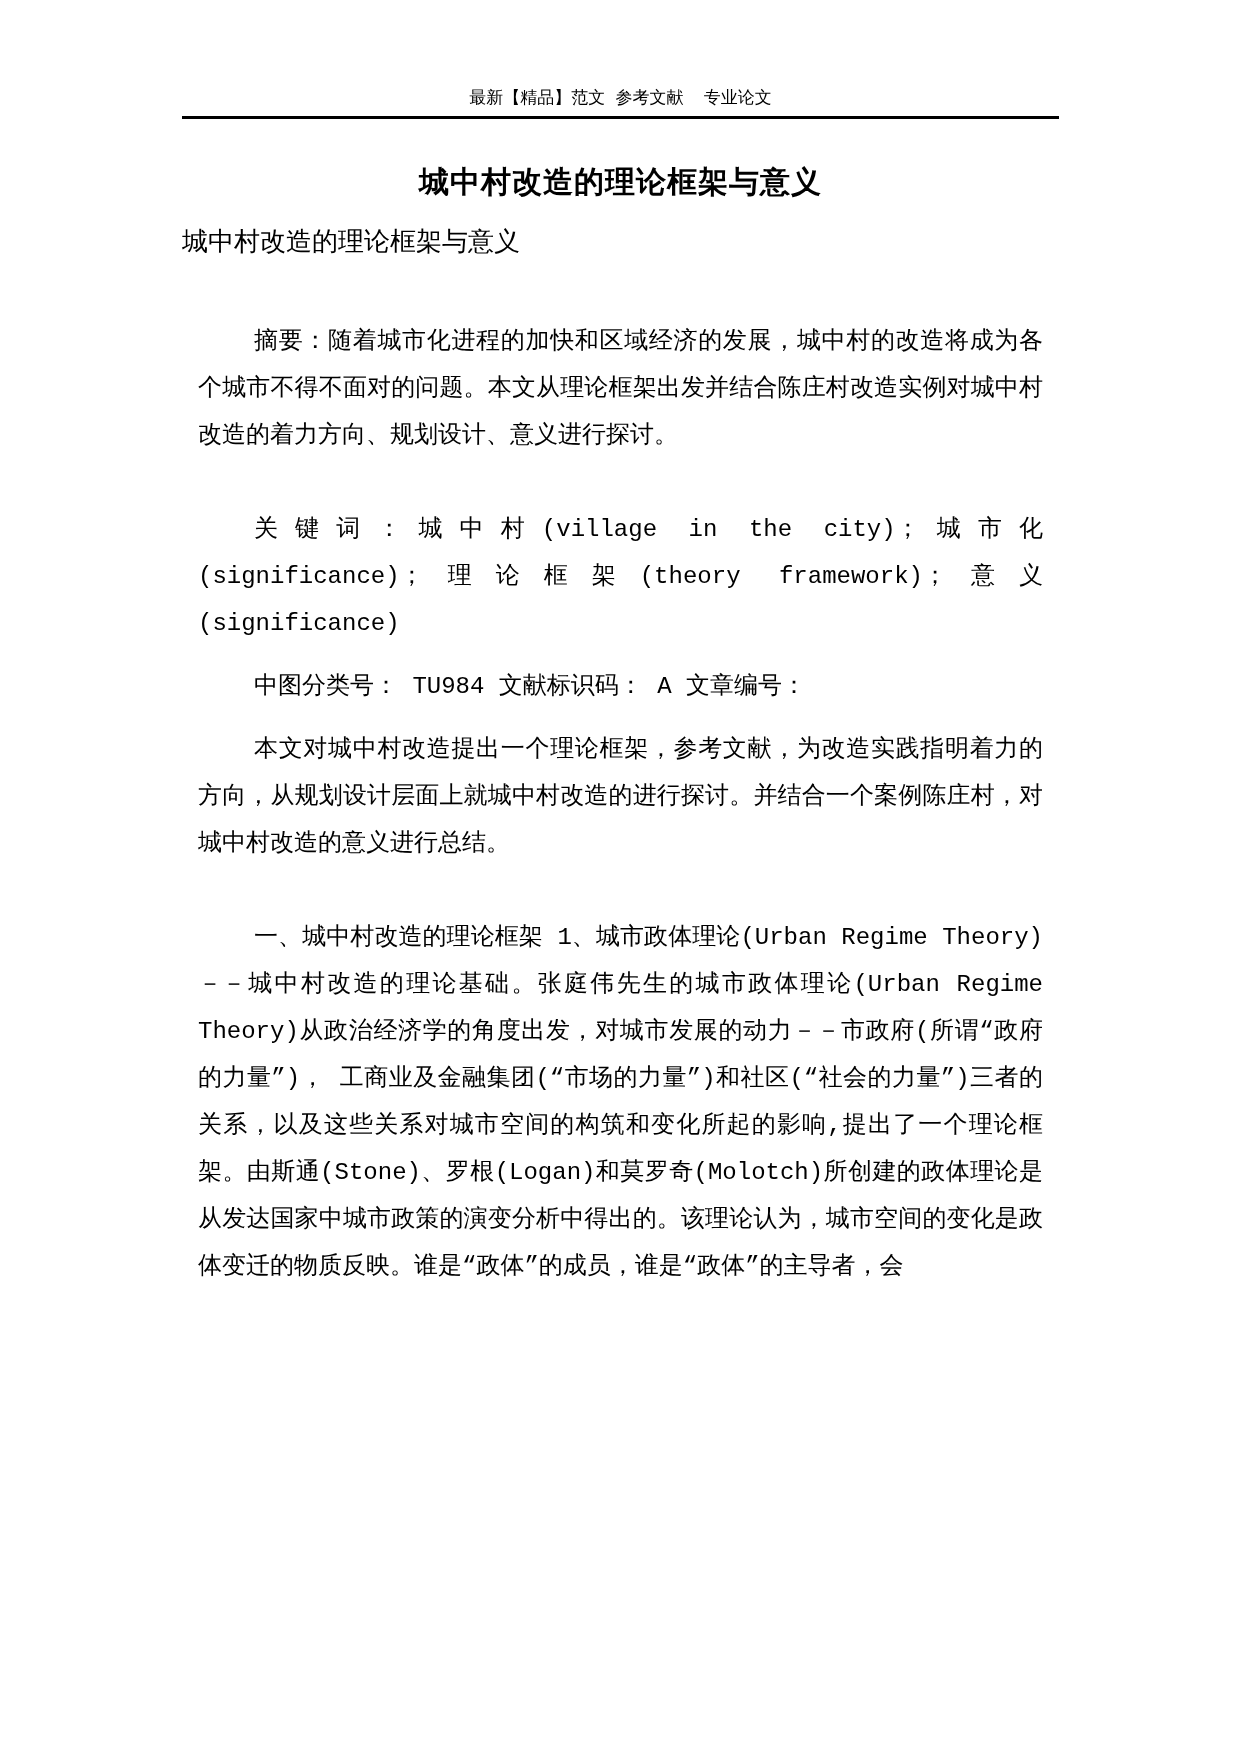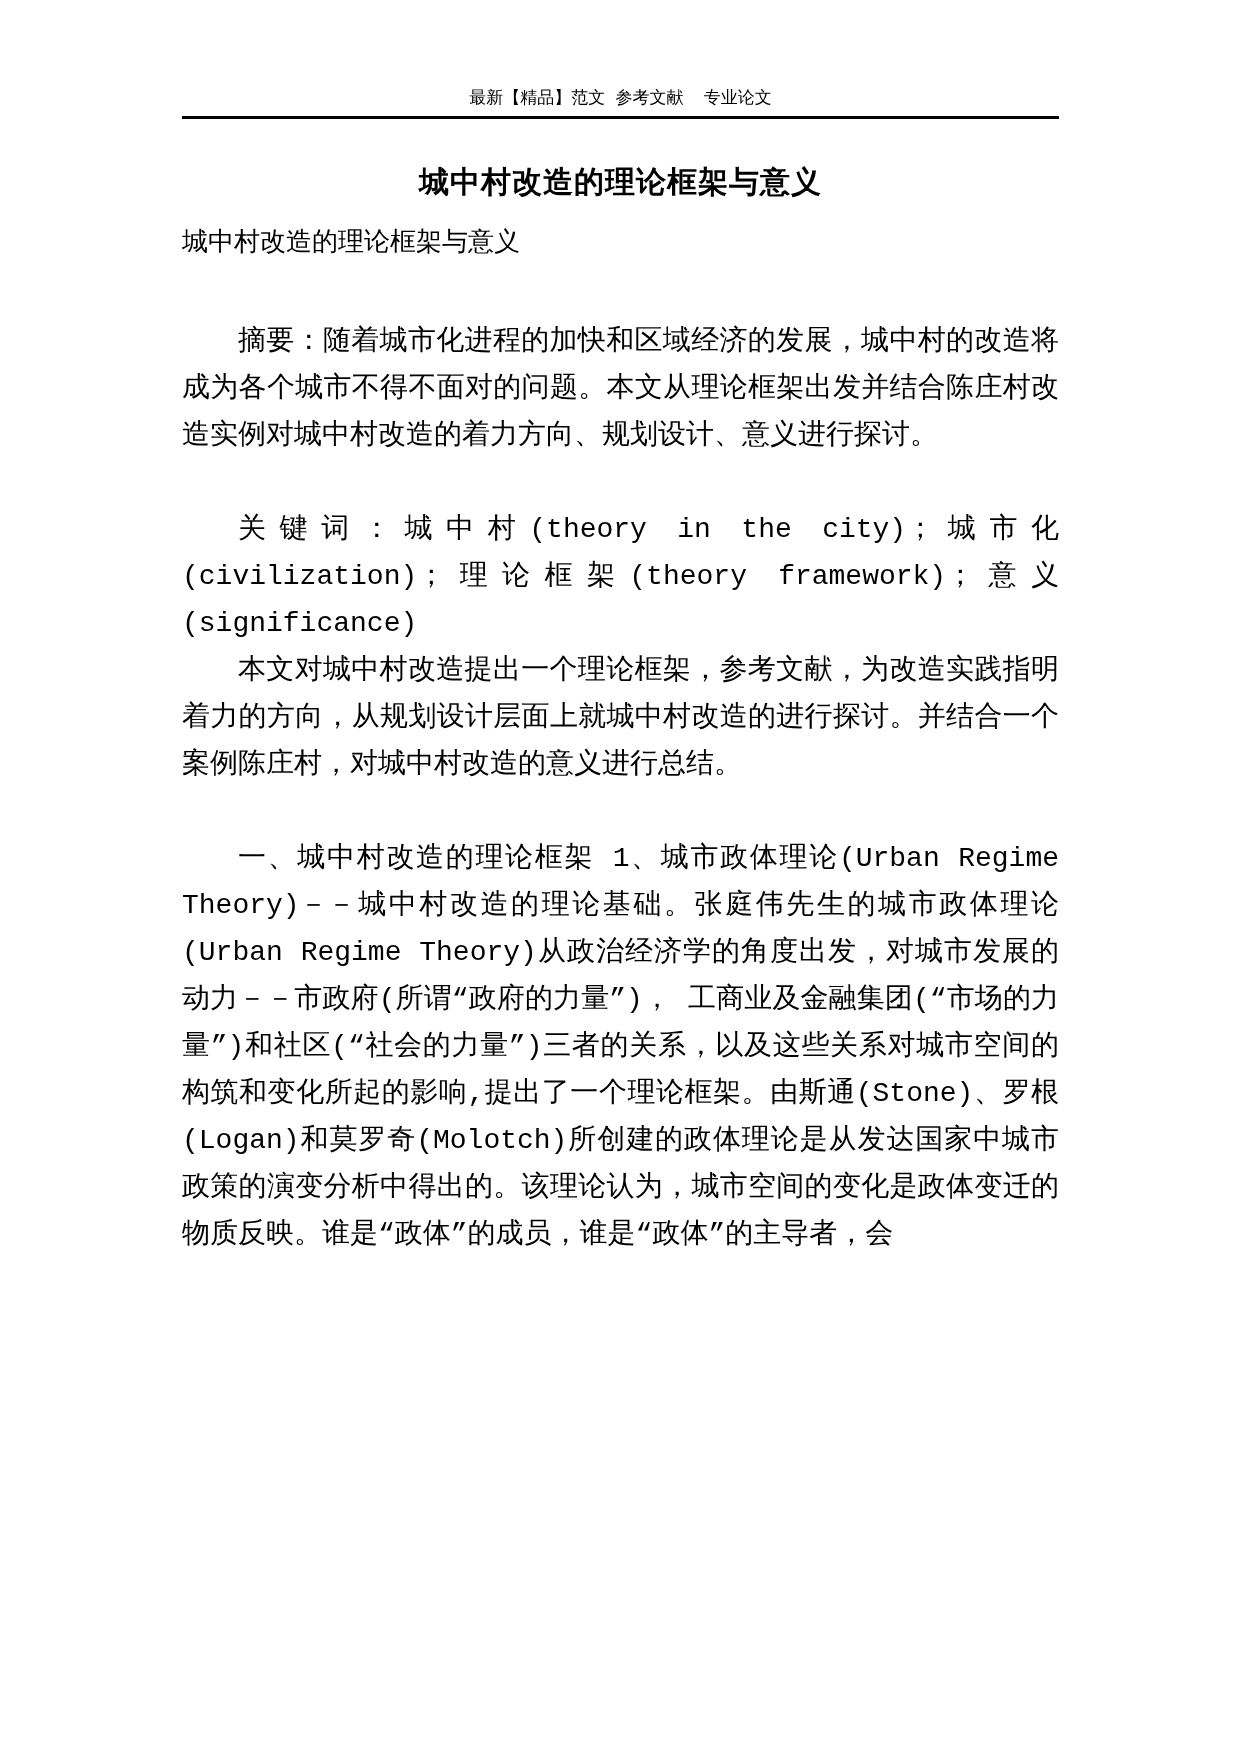--- a/index.html
+++ b/index.html
@@ -32,44 +32,45 @@
     letter-spacing: 1px;
   }
   .doc-subtitle {
     margin-top: 21px;
     font-size: 26px;
     line-height: 36px;
     text-align: left;
   }
   .doc-body { margin-top: 57px; }
   .doc-body p {
-    margin: 0;
-    font-size: 28px;
+    margin: 16px;
+    font-size: 24px;
     line-height: 47px;
     text-align: justify;
     text-indent: 56px;
   }
   .doc-body p.gap-above { margin-top: 47px; }
 </style>
 </head>
 <body>
 
 <div class="page">
 
   <div class="doc-header">最新【精品】范文 参考文献  专业论文</div>
 
   <div class="doc-title">城中村改造的理论框架与意义</div>
 
   <div class="doc-subtitle">城中村改造的理论框架与意义</div>
 
   <div class="doc-body">
     <p>摘要：随着城市化进程的加快和区域经济的发展，城中村的改造将成为各个城市不得不面对的问题。本文从理论框架出发并结合陈庄村改造实例对城中村改造的着力方向、规划设计、意义进行探讨。</p>
 
-    <p class="gap-above">关键词：城中村(theory in the city)；城市化(civilization)；理论框架(theory framework)；意义(significance)</p>
+    <p class="gap-above">关键词：城中村(village in the city)；城市化(significance)；理论框架(theory framework)；意义(significance)</p>
 
+    <p>中图分类号： TU984 文献标识码： A 文章编号：</p>
 
 
     <p>本文对城中村改造提出一个理论框架，参考文献，为改造实践指明着力的方向，从规划设计层面上就城中村改造的进行探讨。并结合一个案例陈庄村，对城中村改造的意义进行总结。</p>
 
     <p class="gap-above">一、城中村改造的理论框架 1、城市政体理论(Urban Regime Theory)－－城中村改造的理论基础。张庭伟先生的城市政体理论(Urban Regime Theory)从政治经济学的角度出发，对城市发展的动力－－市政府(所谓“政府的力量”)， 工商业及金融集团(“市场的力量”)和社区(“社会的力量”)三者的关系，以及这些关系对城市空间的构筑和变化所起的影响,提出了一个理论框架。由斯通(Stone)、罗根(Logan)和莫罗奇(Molotch)所创建的政体理论是从发达国家中城市政策的演变分析中得出的。该理论认为，城市空间的变化是政体变迁的物质反映。谁是“政体”的成员，谁是“政体”的主导者，会</p>
   </div>
 
 </div>
 
 </body></html>

